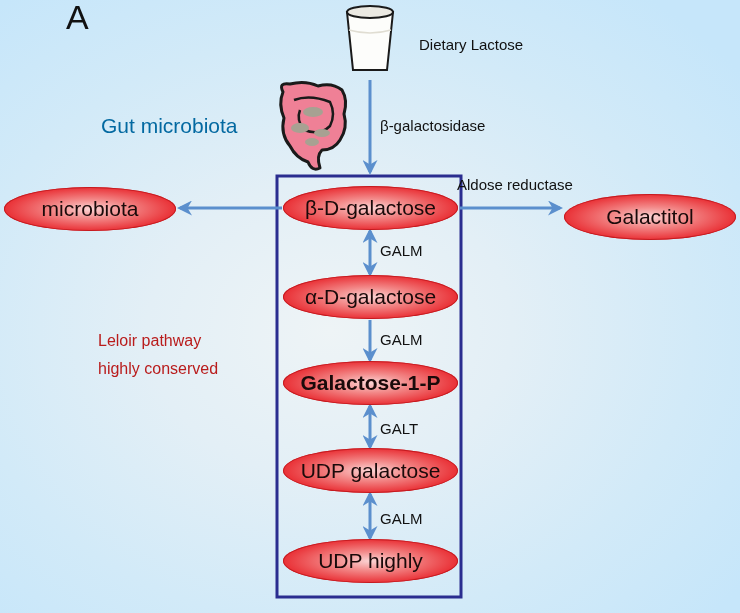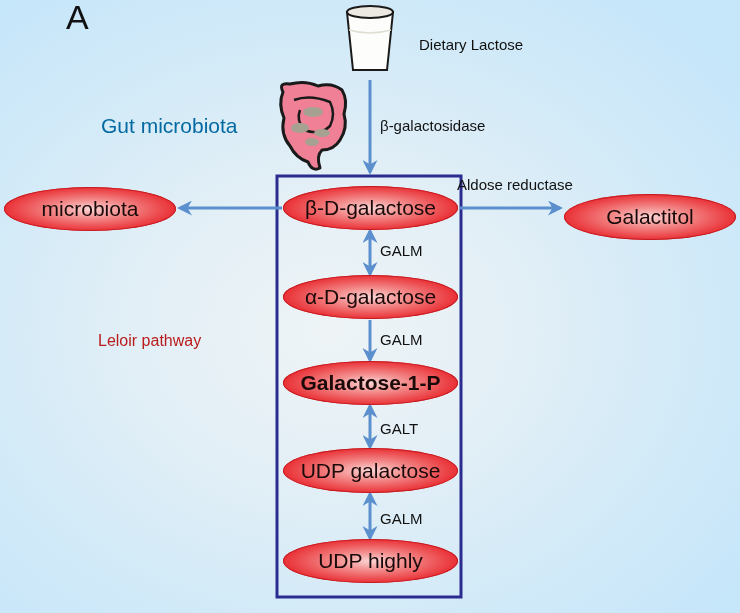--- a/index.html
+++ b/index.html
@@ -66,20 +66,21 @@
 </svg>
 
 <div class="abs panel-label">A</div>
 <div class="abs title-lactose">Dietary Lactose</div>
 <div class="abs label-gut">Gut microbiota</div>
 <div class="abs enzyme" style="left:380px; top:117px;">β-galactosidase</div>
 <div class="abs enzyme" style="left:457px; top:176px;">Aldose reductase</div>
 
 <div class="abs leloir">
   <div>Leloir pathway</div>
+  <div>highly conserved</div>
 </div>
 
 <div class="node" style="left:4px; top:187px; width:172px; height:44px;">microbiota</div>
 <div class="node" style="left:564px; top:194px; width:172px; height:46px;">Galactitol</div>
 
 <div class="node" style="left:283px; top:186px; width:175px; height:44px;">β-D-galactose</div>
 <div class="node" style="left:283px; top:275px; width:175px; height:44px;">α-D-galactose</div>
 <div class="node" style="left:283px; top:361px; width:175px; height:44px;font-weight:bold;">Galactose-1-P</div>
 <div class="node" style="left:283px; top:448px; width:175px; height:45px;">UDP galactose</div>
 <div class="node" style="left:283px; top:539px; width:175px; height:44px;">UDP highly</div>

